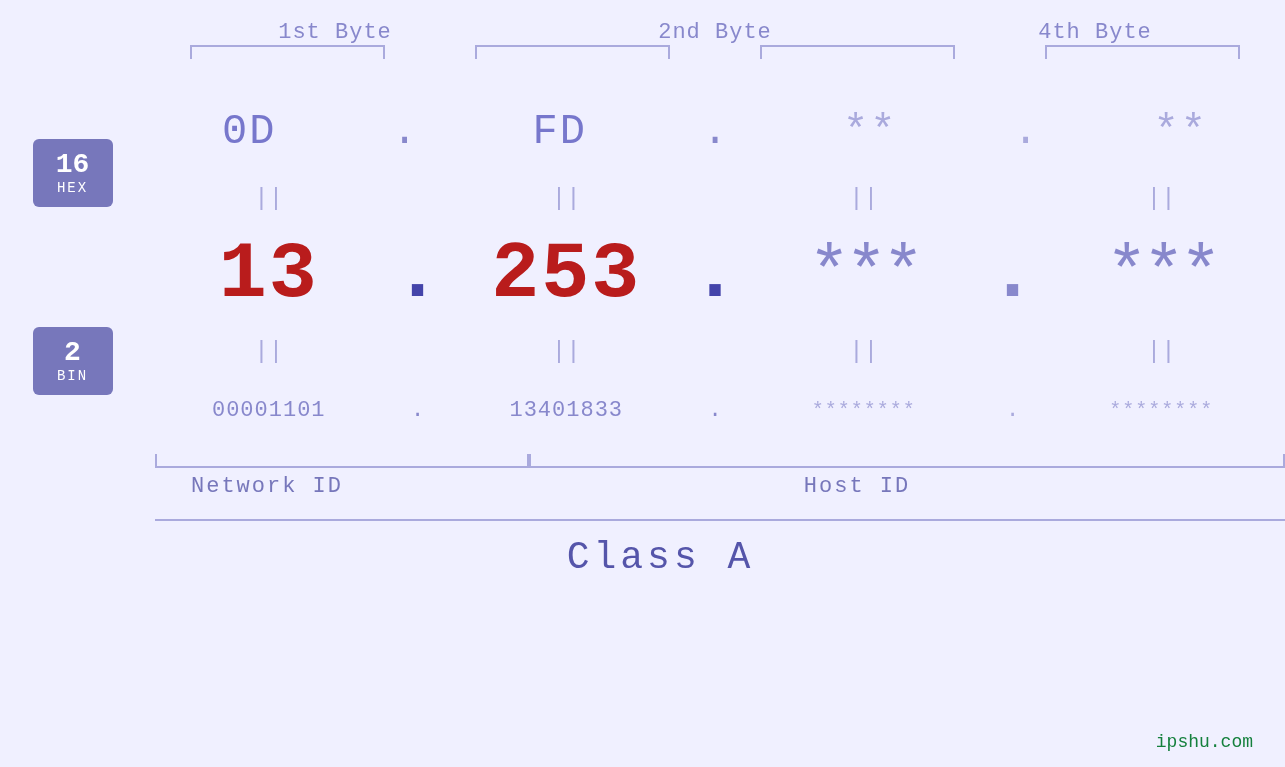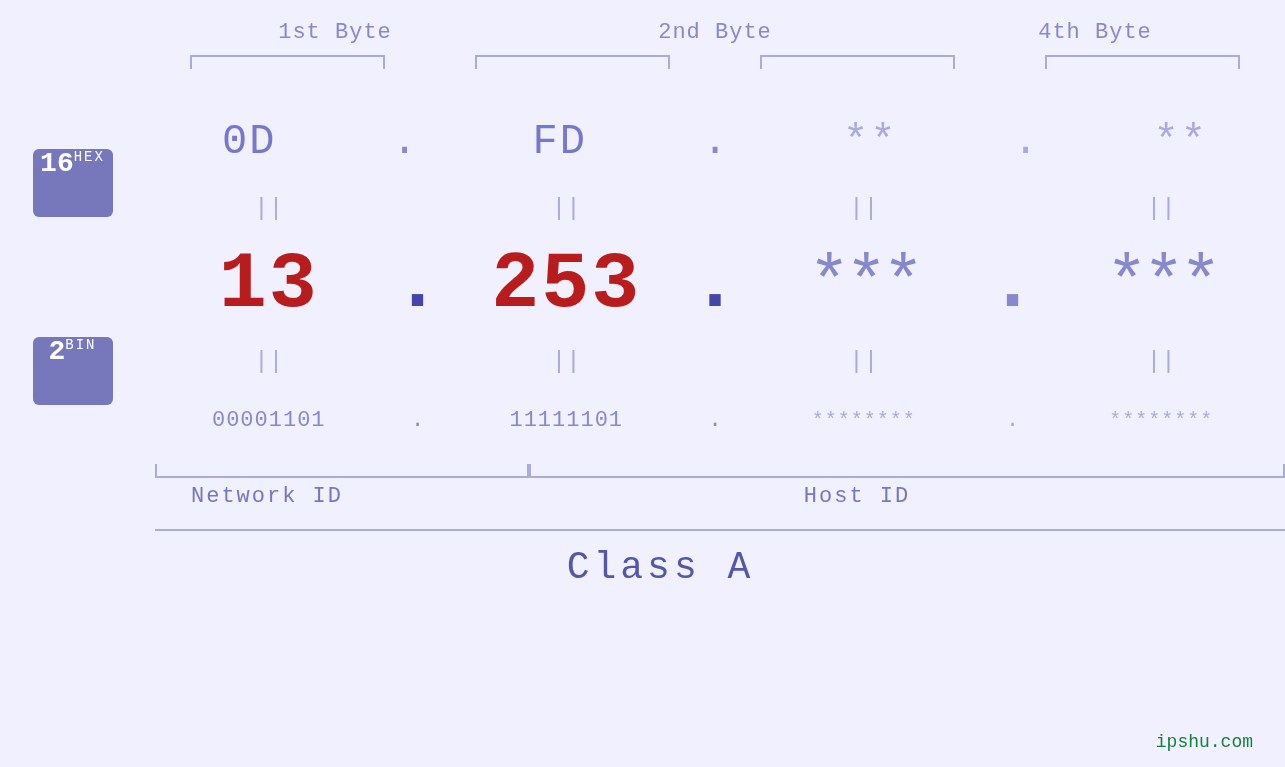--- a/index.html
+++ b/index.html
@@ -21,21 +21,21 @@
       flex-direction: column;
       align-items: center;
     }
 
     
     .byte-headers {
       display: flex;
       width: 100%;
       padding-left: 145px;
       margin-top: 20px;
-      margin-bottom: 10px;
+      margin-bottom: 0;
     }
 
     .byte-header {
       flex: 1;
       text-align: center;
       color: #8888cc;
       font-size: 22px;
       font-family: 'Courier New', Courier, monospace;
       letter-spacing: 1px;
     }
@@ -56,22 +56,22 @@
       padding: 10px 0;
       gap: 30px;
     }
 
     .base-label {
       width: 80px;
       height: 68px;
       background: #7777bb;
       border-radius: 6px;
       display: flex;
-      flex-direction: row;
-      align-items: flex-start;
+      flex-direction: column;
+      align-items: center;
       justify-content: center;
       color: white;
     }
 
     .base-num {
       font-size: 28px;
       font-weight: bold;
       line-height: 1.1;
     }
 
@@ -307,21 +307,21 @@
       </div>
 
       <div class="row-with-separators" style="height:80px;">
         <div class="byte-col">
           <span class="bin-value">00001101</span>
         </div>
         <div class="sep-col">
           <span style="color:#8888cc; font-size:22px;">.</span>
         </div>
         <div class="byte-col">
-          <span class="bin-value">11111101</span>
+          <span class="bin-value">13401833</span>
         </div>
         <div class="sep-col">
           <span style="color:#8888cc; font-size:22px;">.</span>
         </div>
         <div class="byte-col">
           <span class="bin-asterisk">********</span>
         </div>
         <div class="sep-col">
           <span style="color:#aaaadd; font-size:22px;">.</span>
         </div>

